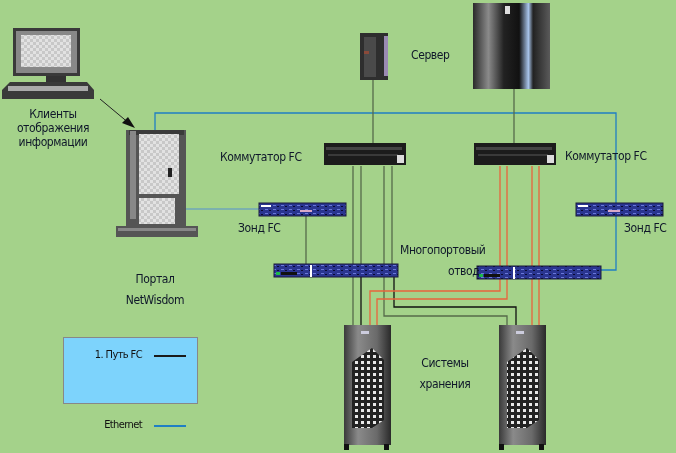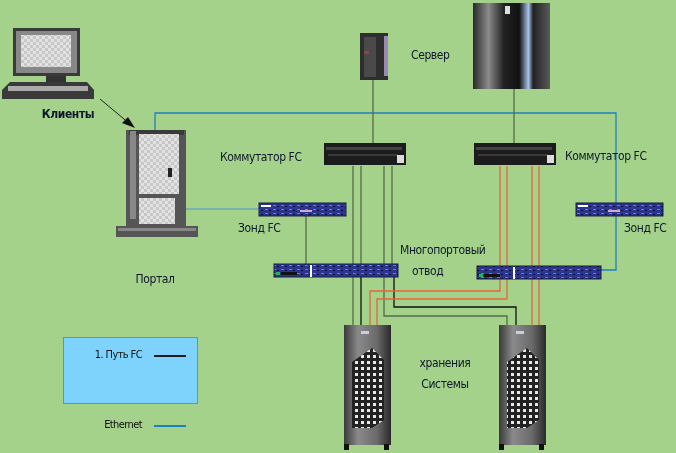--- a/index.html
+++ b/index.html
@@ -164,42 +164,45 @@
   </g>
   <g>
     <rect x="499" y="325" width="47" height="120" fill="url(#tower)"></rect>
     <rect x="516" y="331" width="8" height="3" fill="#ccd"></rect>
     <polygon points="507,362 527,348 539,360 539,420 527,428 507,428" fill="url(#grille)"></polygon>
     <rect x="499" y="444" width="5" height="6" fill="#111"></rect>
     <rect x="539" y="444" width="5" height="6" fill="#111"></rect>
   </g>
 </svg>
 
-<div class="lbl center" style="left:20px;top:107px;width:96px;font-weight:bold;">
+<div class="lbl center" style="left:5px;top:107px;width:96px;">
   <div>Клиенты</div>
+  <div>отображения</div>
+  <div>информации</div>
 </div>
 
 <div class="lbl" style="left:411px;top:48px;">Сервер</div>
 
 <div class="lbl" style="left:220px;top:150px;">Коммутатор FC</div>
 <div class="lbl" style="left:565px;top:149px;">Коммутатор FC</div>
 
 <div class="lbl" style="left:238px;top:221px;">Зонд FC</div>
 <div class="lbl" style="left:624px;top:221px;">Зонд FC</div>
 
 <div class="lbl" style="left:400px;top:243px;">Многопортовый</div>
-<div class="lbl" style="left:412px;top:264px;">отвод</div>
+<div class="lbl" style="left:448px;top:264px;">отвод</div>
 
 <div class="lbl center" style="left:110px;top:245px;width:90px;line-height:21px;margin-top:24px;">
   <div>Портал</div>
+  <div>NetWisdom</div>
 </div>
 
 <div class="lbl center" style="left:405px;top:353px;width:80px;line-height:21px;">
+  <div>Системы</div>
   <div>хранения</div>
-  <div>Системы</div>
 </div>
 
 <div class="legend">
   <div class="row" style="top:10px;">
     <span class="lt">1. Путь FC</span>
     <span class="ln" style="border-color:#1a1a1a;"></span>
   </div>
   <div class="row" style="top:42px;margin-top:38px;">
     <span class="lt">Ethernet</span>
     <span class="ln" style="border-color:#1f7fc4;"></span>

